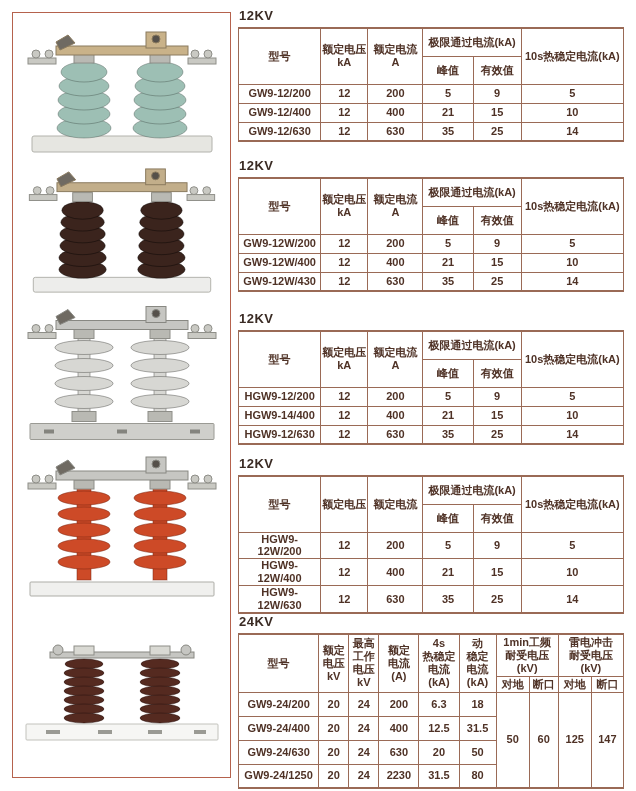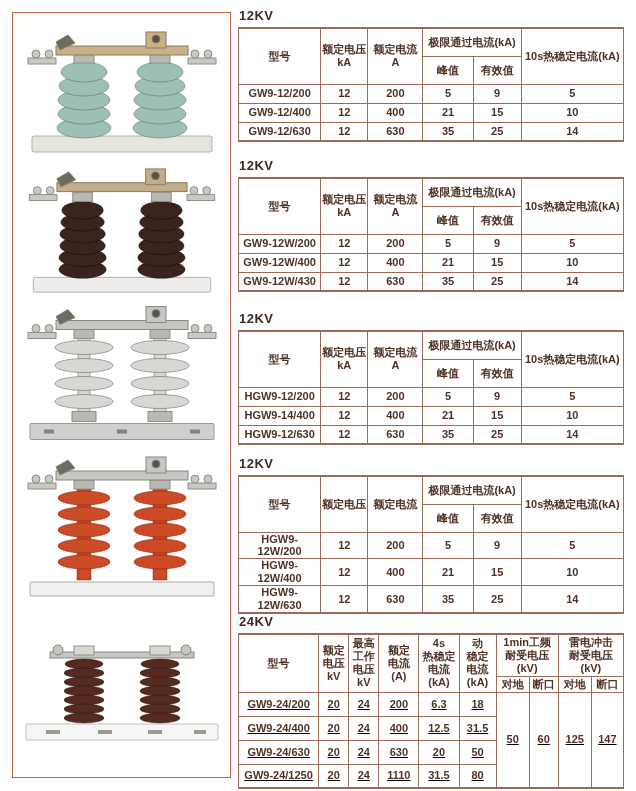--- a/index.html
+++ b/index.html
@@ -34,21 +34,21 @@
   }
   table.spec td {
     border:1px solid #9a6a56; text-align:center; vertical-align:middle;
     color:#4f3226; font-weight:bold; font-size:11px; padding:0 1px; line-height:1.18;
   }
   .pre { white-space:pre-line;margin-top:13px; }
   .nw  { white-space:nowrap; font-size:10.5px; }
   .t5 td { font-size:10.5px; }
   .t5 td.val { font-size:11px; }
   tr.h28 { height:28px; } tr.h19 { height:19px;margin-top:20px; }
-  tr.h42 { height:42px; } tr.h16 { height:16px; } tr.h24 { height:24px;text-decoration:underline; }
+  tr.h42 { height:42px; } tr.h16 { height:16px; } tr.h24 { height:24px; }
 </style>
 </head>
 <body>
 
 <div class="photo-panel">
 
   <div class="photo ph1">
     <svg viewBox="0 0 200 130">
       <g stroke="#b2b2ac" fill="#e6e6e1">
         <rect x="10" y="106" width="180" height="16" rx="2"></rect>
@@ -535,19 +535,19 @@
       <td class="val">20</td>
       <td class="val">24</td>
       <td class="val">630</td>
       <td class="val">20</td>
       <td class="val">50</td>
     </tr>
     <tr class="h24">
       <td class="val">GW9-24/1250</td>
       <td class="val">20</td>
       <td class="val">24</td>
-      <td class="val">1110</td>
+      <td class="val">2230</td>
       <td class="val">31.5</td>
       <td class="val">80</td>
     </tr>
   </tbody>
     </table>
 </div>
 
 </body></html>

